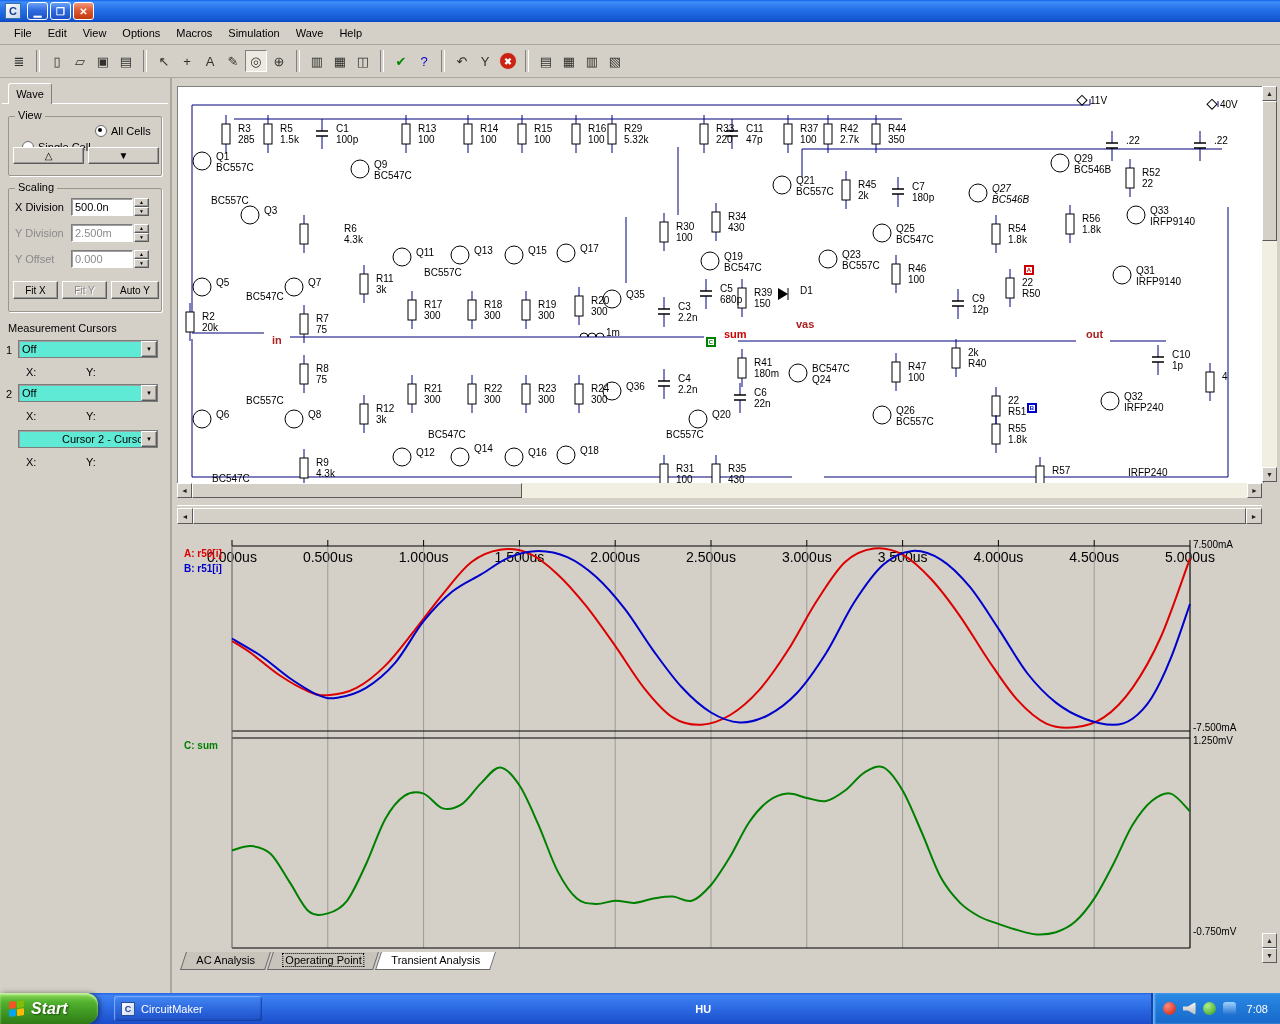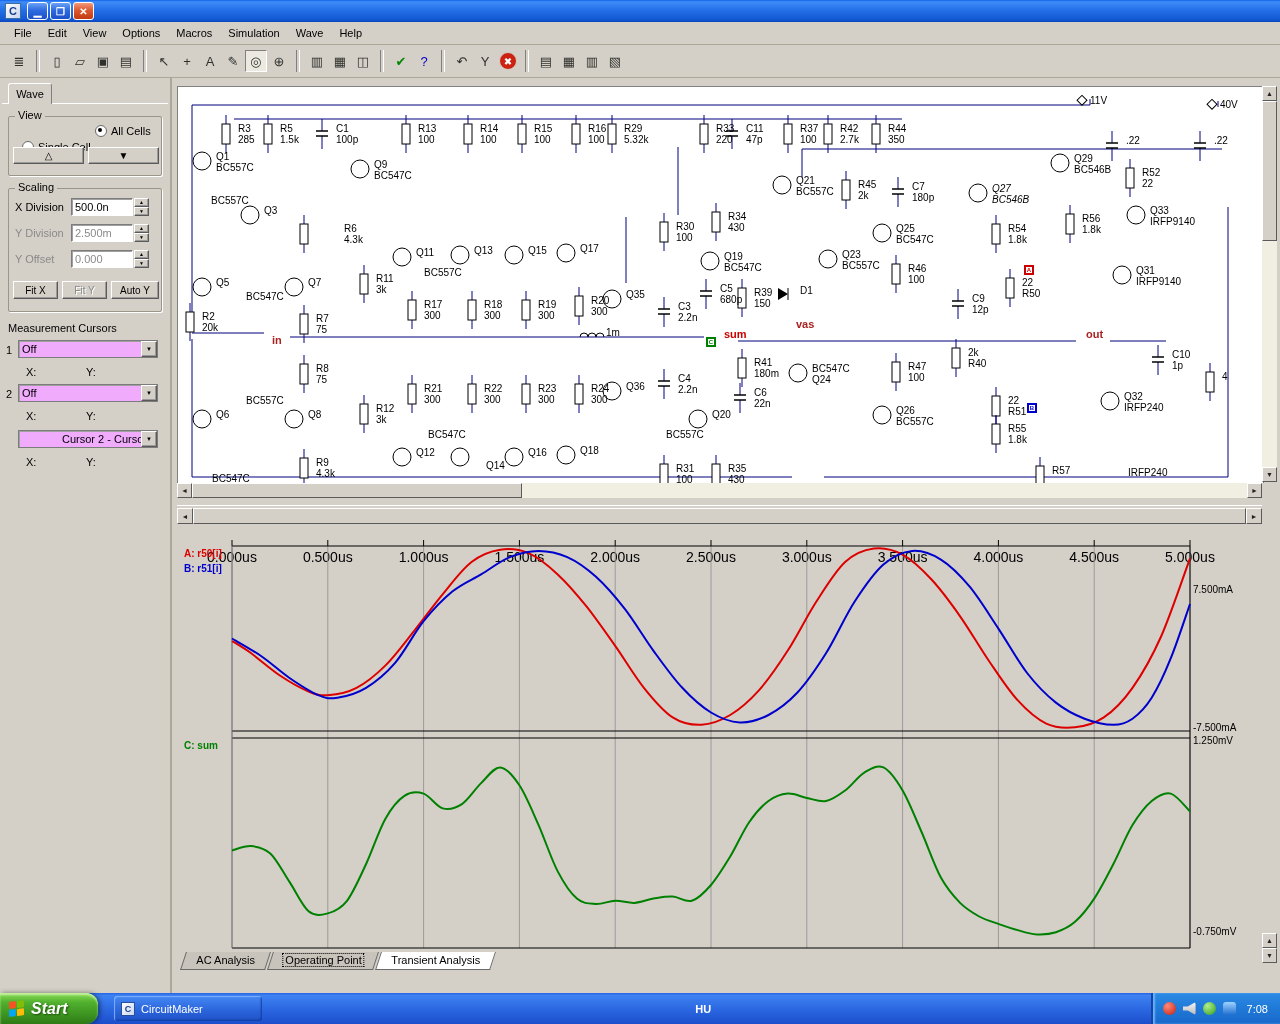--- a/index.html
+++ b/index.html
@@ -46,21 +46,21 @@
   .radio.checked::after{content:"";position:absolute;left:2px;top:2px;width:4px;height:4px;border-radius:50%;background:#000;}
   .btn3d{background:#d4d0c8;border:1px solid;border-color:#fff #5a5a5a #5a5a5a #fff;box-shadow:inset -1px -1px 0 #9a9a9a;
     display:inline-flex;align-items:center;justify-content:center;box-sizing:border-box;font-size:10px;}
   .btn3d.disabled{color:#8a8a8a;text-shadow:1px 1px 0 #fff;}
   .field{background:#fff;border:1px solid #7c7c7c;border-bottom-color:#fff;border-right-color:#fff;
     box-shadow:inset 1px 1px 0 #a0a0a0;height:18px;box-sizing:border-box;padding:2px 3px;font-size:11px;
     font-family:"Liberation Sans",sans-serif;width:62px;}
   .spin{display:inline-flex;flex-direction:column;width:15px;height:18px;vertical-align:top;}
   .spin span{flex:1;font-size:5px;line-height:7px;}
   .lbl-dis{color:#8a8a8a;}
-  .dd{position:absolute;height:18px;background:#f0abfc;border:1px solid #7c7c7c;box-shadow:inset 1px 1px 0 #a0a0a0;
+  .dd{position:absolute;height:18px;background:#5eead4;border:1px solid #7c7c7c;box-shadow:inset 1px 1px 0 #a0a0a0;
     box-sizing:border-box;display:flex;align-items:center;}
   .dd .dd-text{flex:1;padding-left:3px;overflow:hidden;white-space:nowrap;}
   .dd .dd-btn{width:16px;height:100%;font-size:6px;}
 
   
   .main{position:absolute;left:176px;top:0;width:1104px;height:915px;background:#d4d0c8;}
   .schematic{position:absolute;left:1px;top:8px;width:1085px;height:396px;background:#fff;overflow:hidden;
     border:1px solid #808080;box-sizing:content-box;}
   .schematic svg{position:absolute;left:0;top:0;}
   .sch-label{position:absolute;font-size:10px;line-height:11px;white-space:nowrap;color:#000;}
@@ -572,21 +572,21 @@
           <div class="sch-label" style="left: 413px; top: 296px;">
             <div>R24</div>
             <div>300</div>
           </div>
           <div class="sch-label" style="left: 250px; top: 342px;">
             <div>BC547C</div>
           </div>
           <div class="sch-label" style="left: 238px; top: 360px;">
             <div>Q12</div>
           </div>
-          <div class="sch-label" style="left: 296px; top: 373px; margin-left: 12px;">
+          <div class="sch-label" style="left: 296px; top: 356px;">
             <div>Q14</div>
           </div>
           <div class="sch-label" style="left: 350px; top: 360px;">
             <div>Q16</div>
           </div>
           <div class="sch-label" style="left: 402px; top: 358px;">
             <div>Q18</div>
           </div>
           <div class="sch-label" style="left: 34px; top: 386px;">
             <div>BC547C</div>
@@ -841,21 +841,21 @@
           <path d="M55.0 344.4C58.2 343.7 67.8 339.6 74.2 340.1C80.5 340.7 86.9 341.6 93.3 347.5C99.7 353.4 106.1 366.2 112.5 375.9C118.9 385.5 125.3 400.0 131.6 405.3C138.0 410.5 144.4 409.1 150.8 407.4C157.2 405.6 163.6 403.0 170.0 394.8C176.3 386.5 182.7 371.6 189.1 358.0C195.5 344.4 201.9 324.2 208.3 312.9C214.7 301.5 221.1 293.9 227.4 289.8C233.8 285.6 240.2 285.5 246.6 287.6C253.0 289.8 259.4 300.6 265.8 302.4C272.1 304.1 278.5 302.3 284.9 298.1C291.3 293.9 297.7 283.3 304.1 277.1C310.5 271.0 316.9 261.0 323.2 261.4C329.6 261.8 336.0 269.6 342.4 279.3C348.8 288.9 355.2 304.8 361.6 319.1C367.9 333.5 374.3 353.1 380.7 365.4C387.1 377.6 393.5 387.2 399.9 392.6C406.3 398.1 412.7 397.5 419.0 397.9C425.4 398.3 431.8 394.9 438.2 394.8C444.6 394.6 451.0 397.2 457.4 396.9C463.7 396.5 470.1 393.7 476.5 392.6C482.9 391.6 489.3 390.2 495.7 390.6C502.1 390.9 508.5 396.7 514.8 394.8C521.2 392.8 527.6 386.4 534.0 379.0C540.4 371.6 546.8 361.1 553.2 350.6C559.5 340.1 565.9 325.3 572.3 316.0C578.7 306.7 585.1 299.7 591.5 295.0C597.9 290.3 604.3 288.2 610.6 287.6C617.0 287.1 623.4 290.6 629.8 291.9C636.2 293.1 642.6 296.2 649.0 295.0C655.3 293.8 661.7 289.2 668.1 284.5C674.5 279.8 680.9 270.5 687.3 266.6C693.7 262.8 700.1 258.4 706.4 261.4C712.8 264.4 719.2 273.6 725.6 284.5C732.0 295.4 738.4 312.0 744.8 326.5C751.1 341.0 757.5 359.9 763.9 371.6C770.3 383.4 776.7 390.4 783.1 396.9C789.5 403.3 795.9 407.0 802.2 410.5C808.6 414.0 815.0 415.6 821.4 417.9C827.8 420.1 834.2 422.4 840.6 424.1C846.9 425.9 853.3 428.0 859.7 428.4C866.1 428.7 872.5 428.4 878.9 426.3C885.3 424.1 891.7 421.4 898.0 415.8C904.4 410.1 910.8 402.3 917.2 392.6C923.6 383.0 930.0 370.3 936.4 358.0C942.7 345.8 949.1 329.6 955.5 319.1C961.9 308.6 968.3 300.3 974.7 295.0C981.1 289.8 987.5 285.9 993.8 287.6C1000.2 289.4 1009.8 302.5 1013.0 305.5" stroke="#008000" fill="none" stroke-width="2"></path>
         </svg>
       <div class="tab-strip">
         <div class="sheet-tab"><span>AC Analysis</span></div>
         <div class="sheet-tab focused"><span>Operating Point</span></div>
         <div class="sheet-tab active"><span>Transient Analysis</span></div>
       </div>
     <span class="wf-legend" style="top: 42px; color: rgb(221, 0, 0);">A: r50[i]</span>
         <span class="wf-legend" style="top: 57px; color: rgb(0, 0, 204);">B: r51[i]</span>
         <span class="wf-legend" style="top: 234px; color: rgb(0, 128, 0);">C: sum</span>
-        <span class="wf-vlabel" style="top: 33px; margin-top: 45px;">7.500mA</span>
+        <span class="wf-vlabel" style="top: 33px;">7.500mA</span>
         <span class="wf-vlabel" style="top: 216px;">-7.500mA</span>
         <span class="wf-vlabel" style="top: 229px;">1.250mV</span>
         <span class="wf-vlabel" style="top: 420px;">-0.750mV</span>
       </div>
 
     <div class="sb-btn" style="position:absolute;left:1086px;top:855px;width:15px;height:15px;">▲</div>
     <div class="sb-btn" style="position:absolute;left:1086px;top:870px;width:15px;height:15px;">▼</div>
   </div>
 </div>
 

